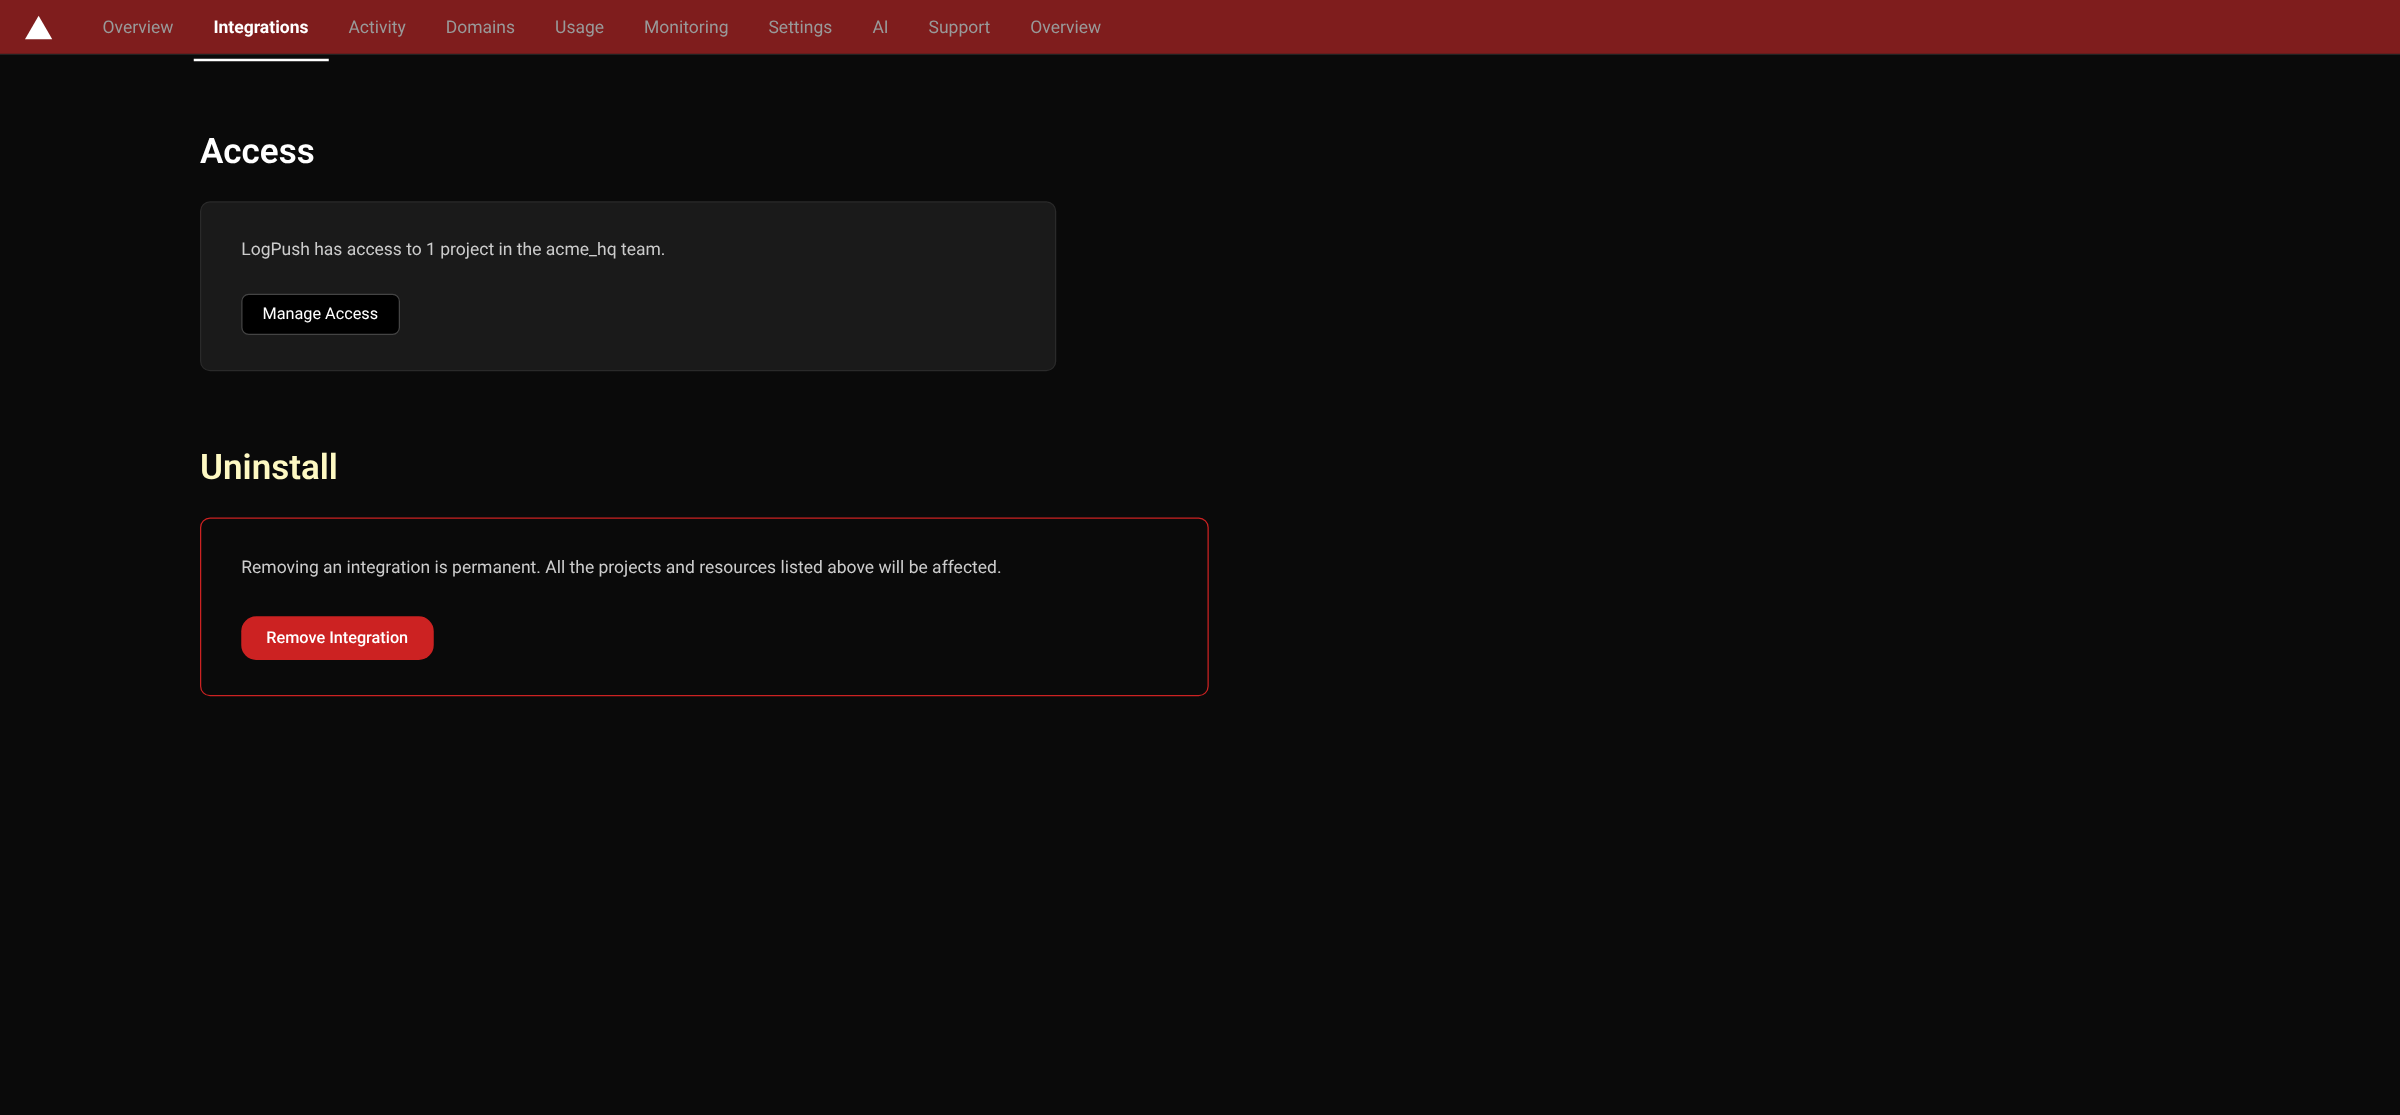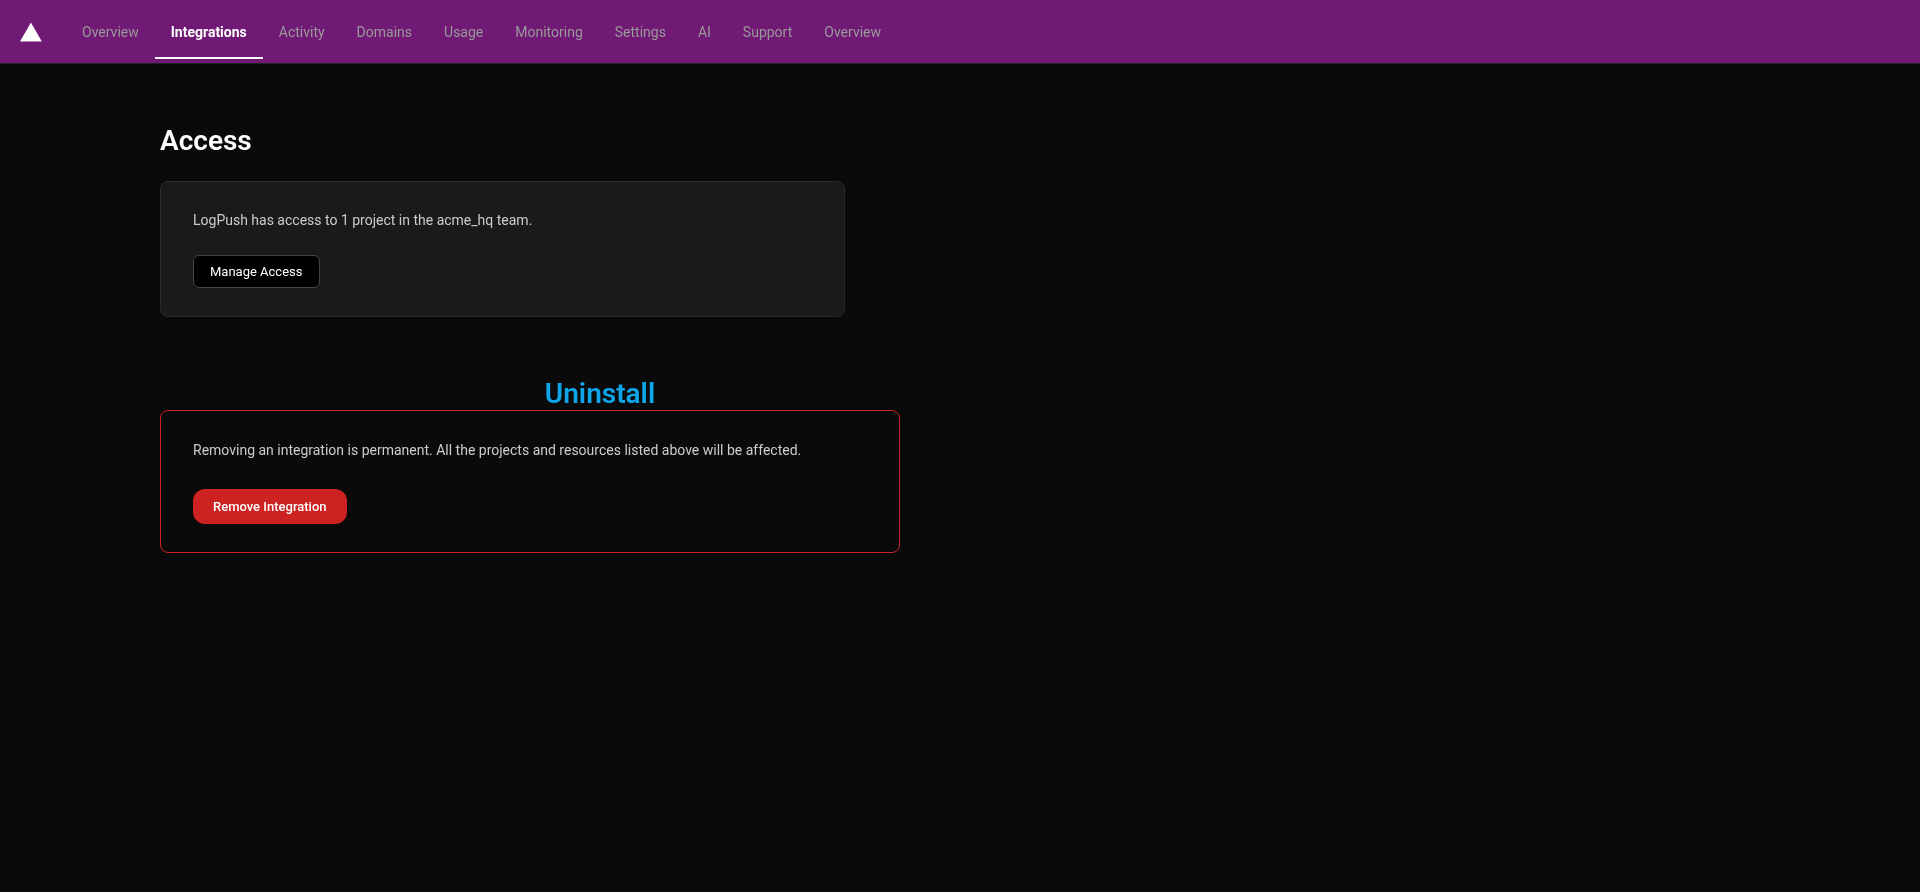--- a/index.html
+++ b/index.html
@@ -13,22 +13,22 @@
       color: #ffffff;
       font-family: -apple-system, BlinkMacSystemFont, 'Segoe UI', Roboto, sans-serif;
       min-height: 892px;
       width: 1920px;
     }
 
     
     .navbar {
       display: flex;
       align-items: center;
-      background-color: #701a75;
-      height: 64px;
+      background-color: #7f1d1d;
+      height: 44px;
       padding: 0 20px;
       border-bottom: 1px solid #222222;
     }
 
     .navbar-logo {
       margin-right: 24px;
       display: flex;
       align-items: center;
     }
 
@@ -111,30 +111,30 @@
       border-radius: 6px;
       font-size: 13px;
       cursor: pointer;
       font-family: inherit;
     }
 
     
     .uninstall-title {
       font-size: 28px;
       font-weight: 600;
-      color: #0ea5e9;
-      text-align: center;
+      color: #fef9c3;
+      margin-bottom: 24px;
     }
 
     .uninstall-card {
       background-color: #0a0a0a;
       border: 1px solid #cc2222;
       border-radius: 8px;
       padding: 28px 32px;
-      width: 740px;
+      width: 807px;
     }
 
     .uninstall-card p {
       font-size: 14px;
       color: #cccccc;
       margin-bottom: 28px;
       line-height: 1.6;
     }
 
     .btn-remove-integration {

